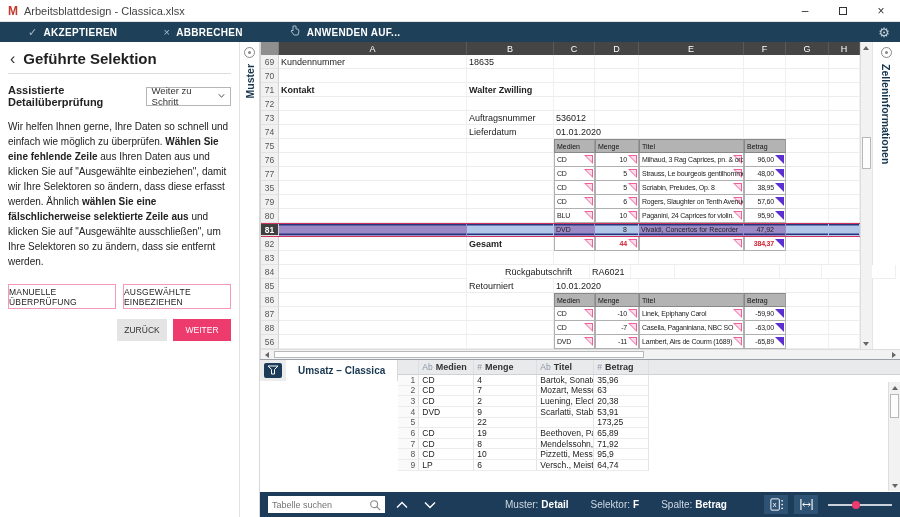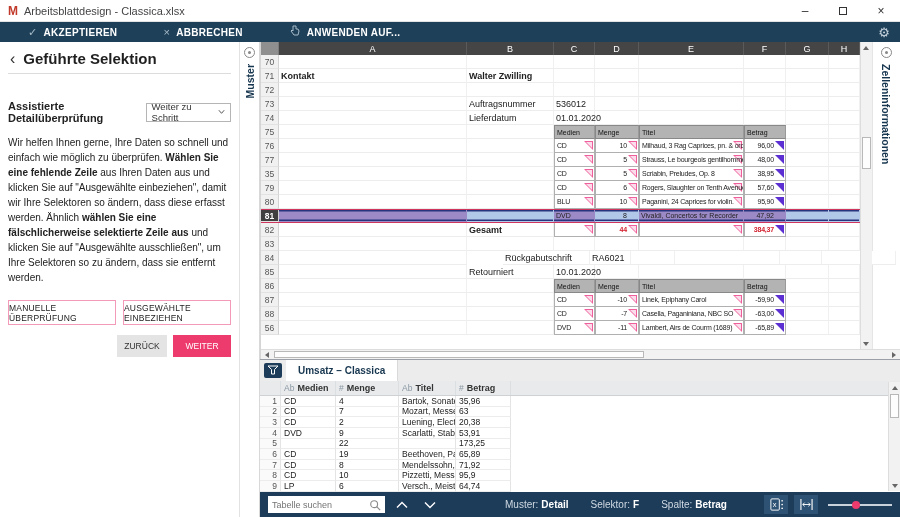--- a/index.html
+++ b/index.html
@@ -22,21 +22,21 @@
 
   
   .main { display: flex; height: 475px; }
   .leftpanel { width: 240px; border-right: 1px solid #e2e2e2; background: #fff; padding: 4px 8px 0 8px; }
   .sidestrip { width: 20px; background: #fff; display: flex; flex-direction: column; align-items: center; border-right: 1px solid #d8d8d8; }
   .rightcol { width: 640px; display: flex; flex-direction: column; }
 
   .panelhead { display: flex; align-items: center; padding: 4px 0 6px 2px; border-bottom: 1px solid #dcdcdc; }
   .backglyph { font-size: 16px; color: #333; margin-right: 8px; line-height: 12px; }
   .paneltitle { font-size: 15px; font-weight: bold; color: #1f1f1f; }
-  .sectionrow { display: flex; align-items: center; justify-content: space-between; margin-top: 26px; }
+  .sectionrow { display: flex; align-items: center; justify-content: space-between; margin-top: 10px; }
   .sectiontitle { font-size: 11px; font-weight: bold; }
   .stepdd { border: 1px solid #b5b5b5; height: 19px; display: flex; align-items: center; padding: 0 5px; font-size: 9.5px; color: #333; background: #fff; }
   .stepdd svg { margin-left: 5px; }
   .panel-desc { font-size: 10px; line-height: 1.5; color: #222; margin-top: 11px; padding-right: 2px; }
   .btnrow1 { display: flex; gap: 7px; margin-top: 15px; }
   .outlinebtn { flex: 1; height: 25px; border: 1px solid #f29ab8; background: #fff; color: #222; font-size: 8.5px; display: flex; align-items: center; justify-content: center; letter-spacing: .2px; }
   .btnrow2 { display: flex; justify-content: flex-end; gap: 6px; margin-top: 10px; }
   .graybtn { width: 50px; height: 22px; background: #e4e4e4; color: #333; font-size: 8.5px; display: flex; align-items: center; justify-content: center; }
   .pinkbtn { width: 58px; height: 22px; background: #ee3b6e; color: #fff; font-size: 8.5px; display: flex; align-items: center; justify-content: center; }
 
@@ -80,21 +80,21 @@
   .tri-right { width:0;height:0;border-top:3px solid transparent;border-bottom:3px solid transparent;border-left:4px solid #666; }
   .vscroll .sbarrow.bottom { position: absolute; bottom: 0; }
   .hscroll { height: 10px; background: #f2f2f2; border-top: 1px solid #ddd; display: flex; align-items: center; position: relative; }
   .hscroll .sbarrow { width: 12px; height: 100%; }
   .hscroll .thumb { position: absolute; left: 13px; width: 370px; top: 1px; height: 7px; background: #fdfdfd; border: 1px solid #b8b8b8; }
   .hscroll .sbarrow.right { position: absolute; right: 0; }
 
   .cellinfostrip { width: 29px; background: #fff; display: flex; flex-direction: column; align-items: center; border-left: 1px solid #e5e5e5; }
 
   
-  .bottompanel { height: 133px; border-top: 1px solid #9aa0a6; display: flex; flex-direction: column; background: #fff; position: relative; }
+  .bottompanel { height: 133px; border-top: 1px solid #9aa0a6; display: flex; flex-direction: row; background: #fff; position: relative; }
   .tabbar { height: 21px; background: #ececec; display: flex; align-items: stretch; }
   .tabicon { width: 26px; display: flex; align-items: center; justify-content: center; background: #ececec; }
   .tabicon .box { width: 18px; height: 15px; background: #1d3c5a; border-radius: 2px; display: flex; align-items: center; justify-content: center; }
   .activetab { background: #fff; display: flex; align-items: center; padding: 0 12px; font-size: 10px; font-weight: bold; color: #17364f; border-right: 1px solid #d9d9d9; }
   .btable { flex: 1; display: flex; flex-direction: column; }
   .bth { height: 15px; display: flex; background: #e8eaec; border-bottom: 1px solid #cfd2d5; }
   .bthc { display: flex; align-items: center; font-size: 9px; border-right: 1px solid #dcdfe2; padding-left: 3px; flex: none; }
   .bthc .typ { color: #8a97a2; font-size: 8.5px; margin-right: 3px; }
   .bthc .lbl { font-weight: bold; color: #333; font-size: 9px; }
   .btr { display: flex; height: 10.65px; }
@@ -199,20 +199,35 @@
               <div class="ghc" style="width: 87px;">B</div>
               <div class="ghc" style="width: 41px;">C</div>
               <div class="ghc" style="width: 44px;">D</div>
               <div class="ghc" style="width: 105px;">E</div>
               <div class="ghc" style="width: 42px;">F</div>
               <div class="ghc" style="width: 43px;">G</div>
               <div class="ghc" style="width: 31px;">H</div>
             </div>
           <div id="gridrows">
               <div class="grow">
+                <div class="rh" style="width: 18px;">69</div>
+                <div class="gc" style="width: 188px;">
+                  <span>Kundennummer</span>
+                </div>
+                <div class="gc" style="width: 87px;">
+                  <span>18635</span>
+                </div>
+                <div class="gc" style="width: 41px;"></div>
+                <div class="gc" style="width: 44px;"></div>
+                <div class="gc" style="width: 105px;"></div>
+                <div class="gc" style="width: 42px;"></div>
+                <div class="gc" style="width: 43px;"></div>
+                <div class="gc" style="width: 31px;"></div>
+              </div>
+              <div class="grow">
                 <div class="rh" style="width: 18px;">70</div>
                 <div class="gc" style="width: 188px;"></div>
                 <div class="gc" style="width: 87px;"></div>
                 <div class="gc" style="width: 41px;"></div>
                 <div class="gc" style="width: 44px;"></div>
                 <div class="gc" style="width: 105px;"></div>
                 <div class="gc" style="width: 42px;"></div>
                 <div class="gc" style="width: 43px;"></div>
                 <div class="gc" style="width: 31px;"></div>
               </div>

